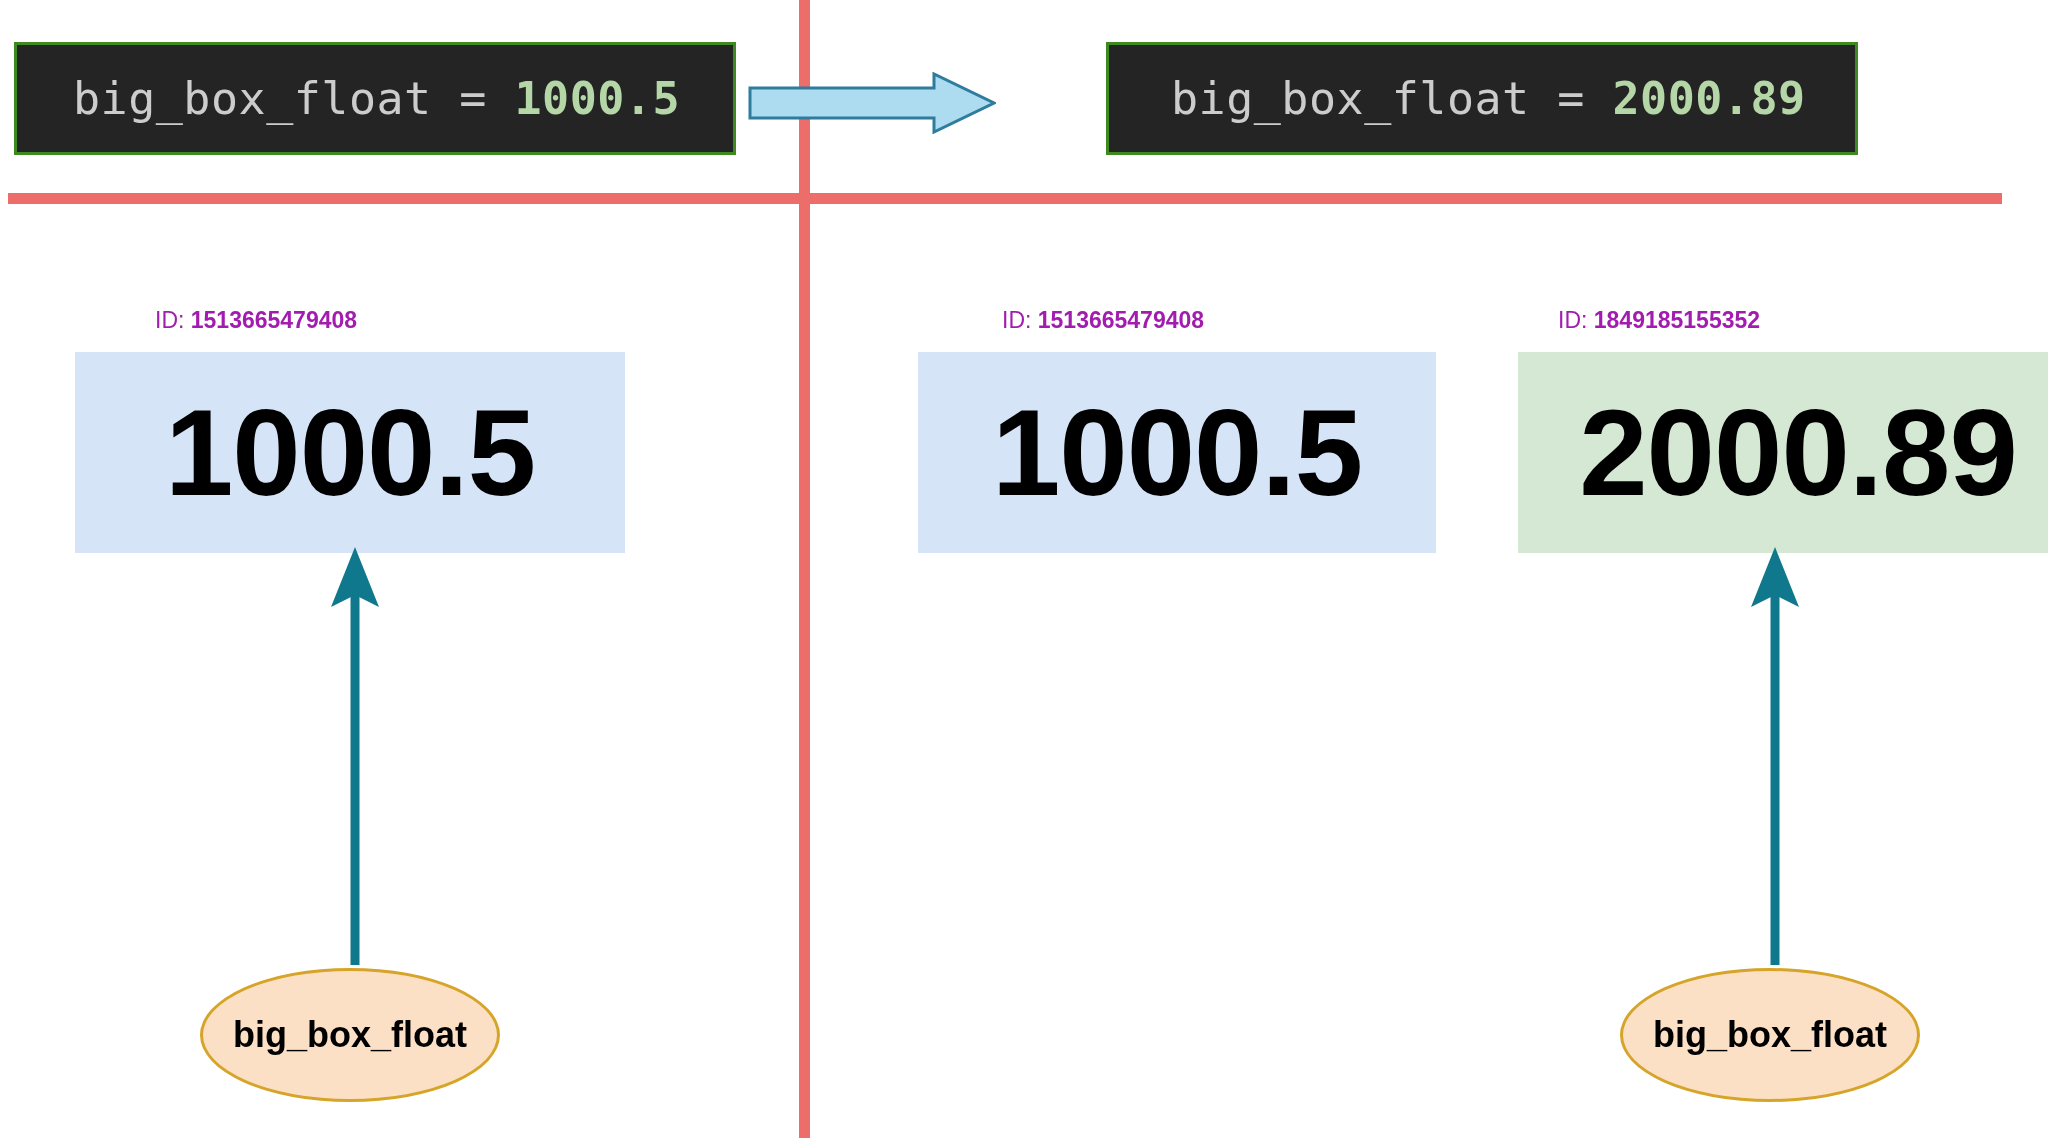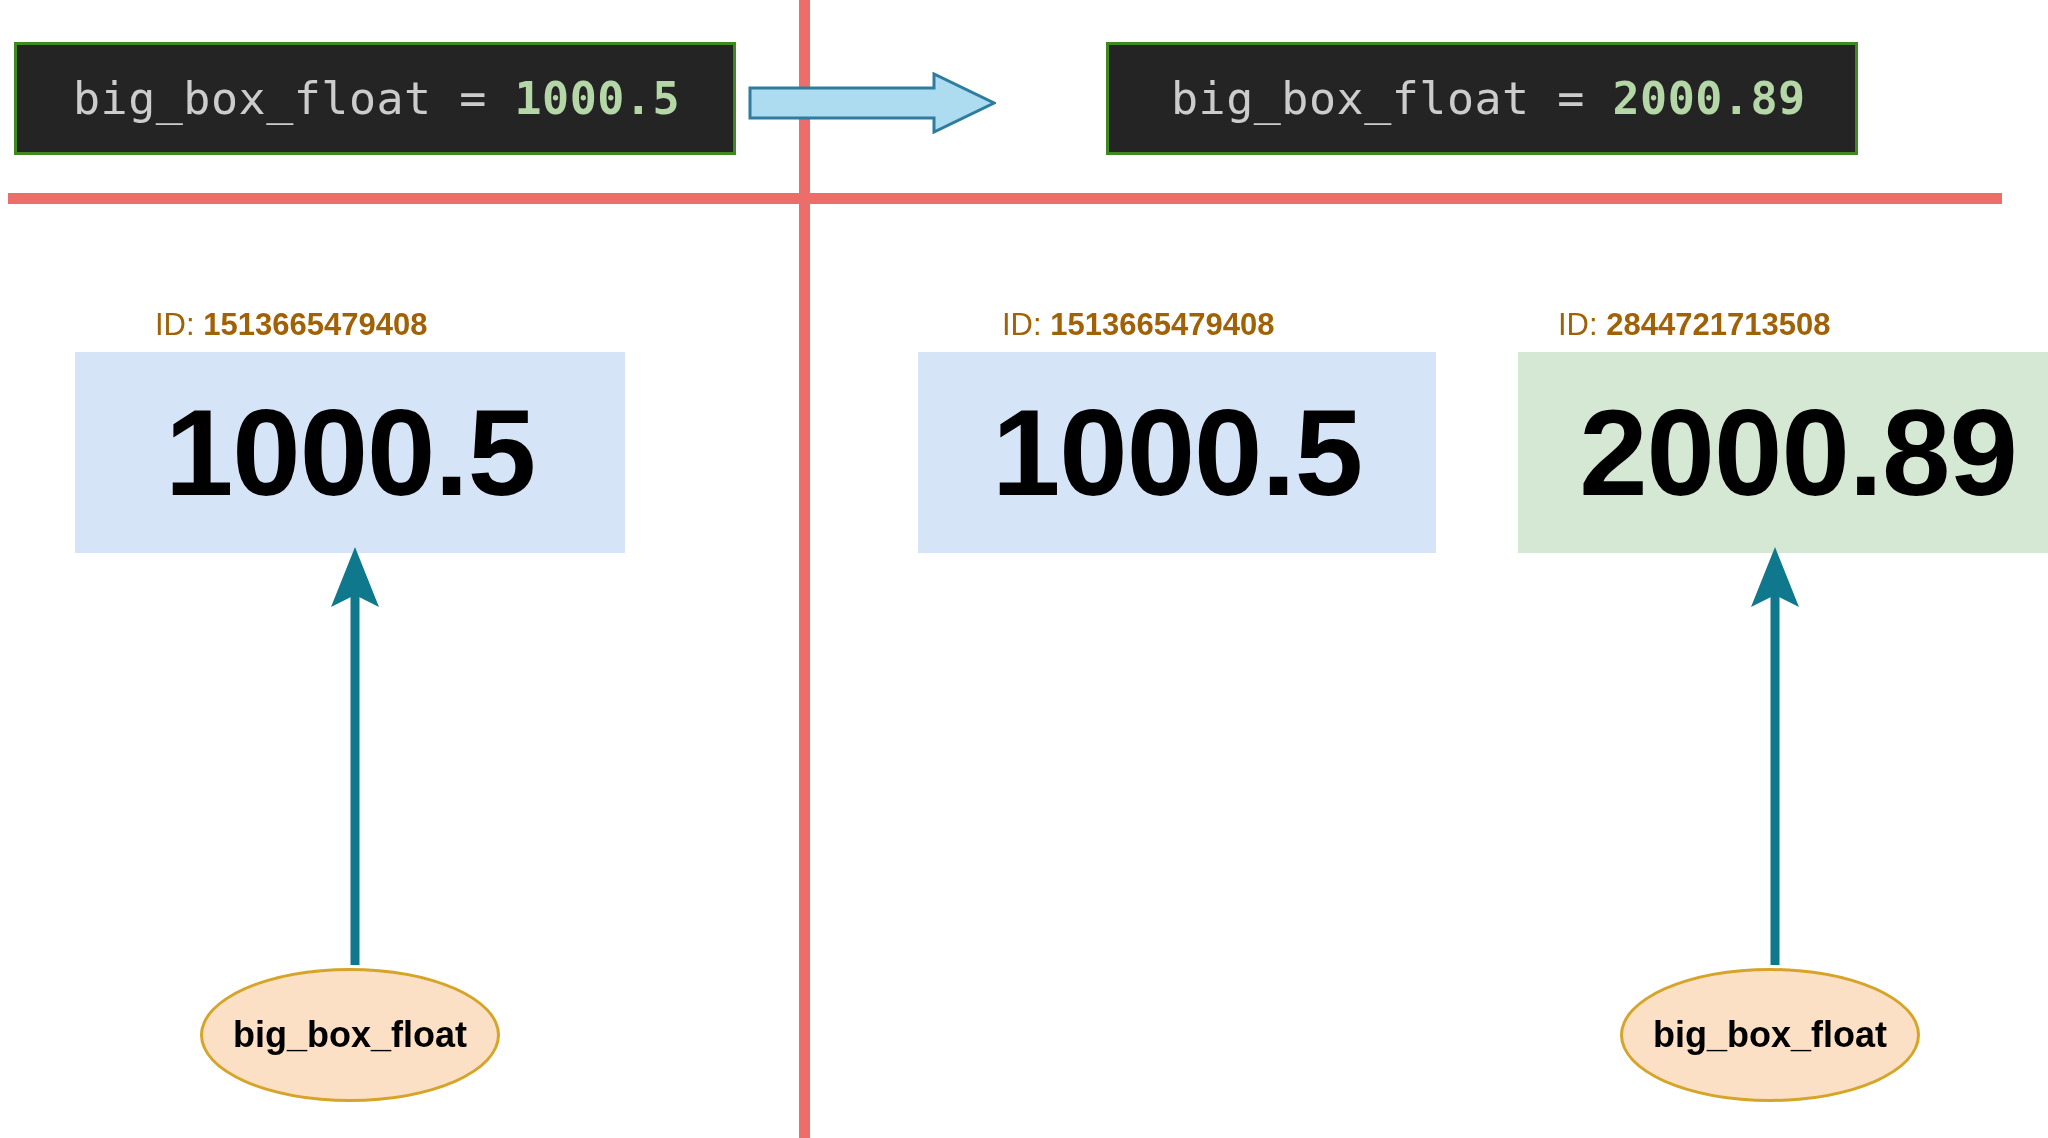--- a/index.html
+++ b/index.html
@@ -78,22 +78,22 @@
     position: absolute;
     left: 748px;
     top: 72px;
     width: 248px;
     height: 62px;
   }
 
   
   .id-label {
     position: absolute;
-    font-size: 31px;
-    color: #a16207;
+    font-size: 23px;
+    color: #a21caf;
     white-space: nowrap;
   }
   .id-label .id-prefix { font-weight: normal; }
   .id-label .id-value  { font-weight: bold; }
 
   .value-box {
     position: absolute;
     display: flex;
     align-items: center;
     justify-content: center;
@@ -168,21 +168,21 @@
   <div class="id-label" style="left:1002px; top:307px;">
     <span class="id-prefix">ID:</span>
     <span class="id-value">1513665479408</span>
   </div>
   <div class="value-box blue" id="value-box-2">
     <span>1000.5</span>
   </div>
 
   <div class="id-label" style="left:1558px; top:307px;">
     <span class="id-prefix">ID:</span>
-    <span class="id-value">2844721713508</span>
+    <span class="id-value">1849185155352</span>
   </div>
   <div class="value-box green" id="value-box-3">
     <span>2000.89</span>
   </div>
 
   <svg class="pointer-arrow" id="pointer-arrow-left" viewBox="0 0 60 420">
     <line x1="30" y1="420" x2="30" y2="40" stroke="#10788c" stroke-width="9"></line>
     <polygon points="30,2 54,62 30,50 6,62" fill="#10788c"></polygon>
   </svg>
   <svg class="pointer-arrow" id="pointer-arrow-right" viewBox="0 0 60 420">

